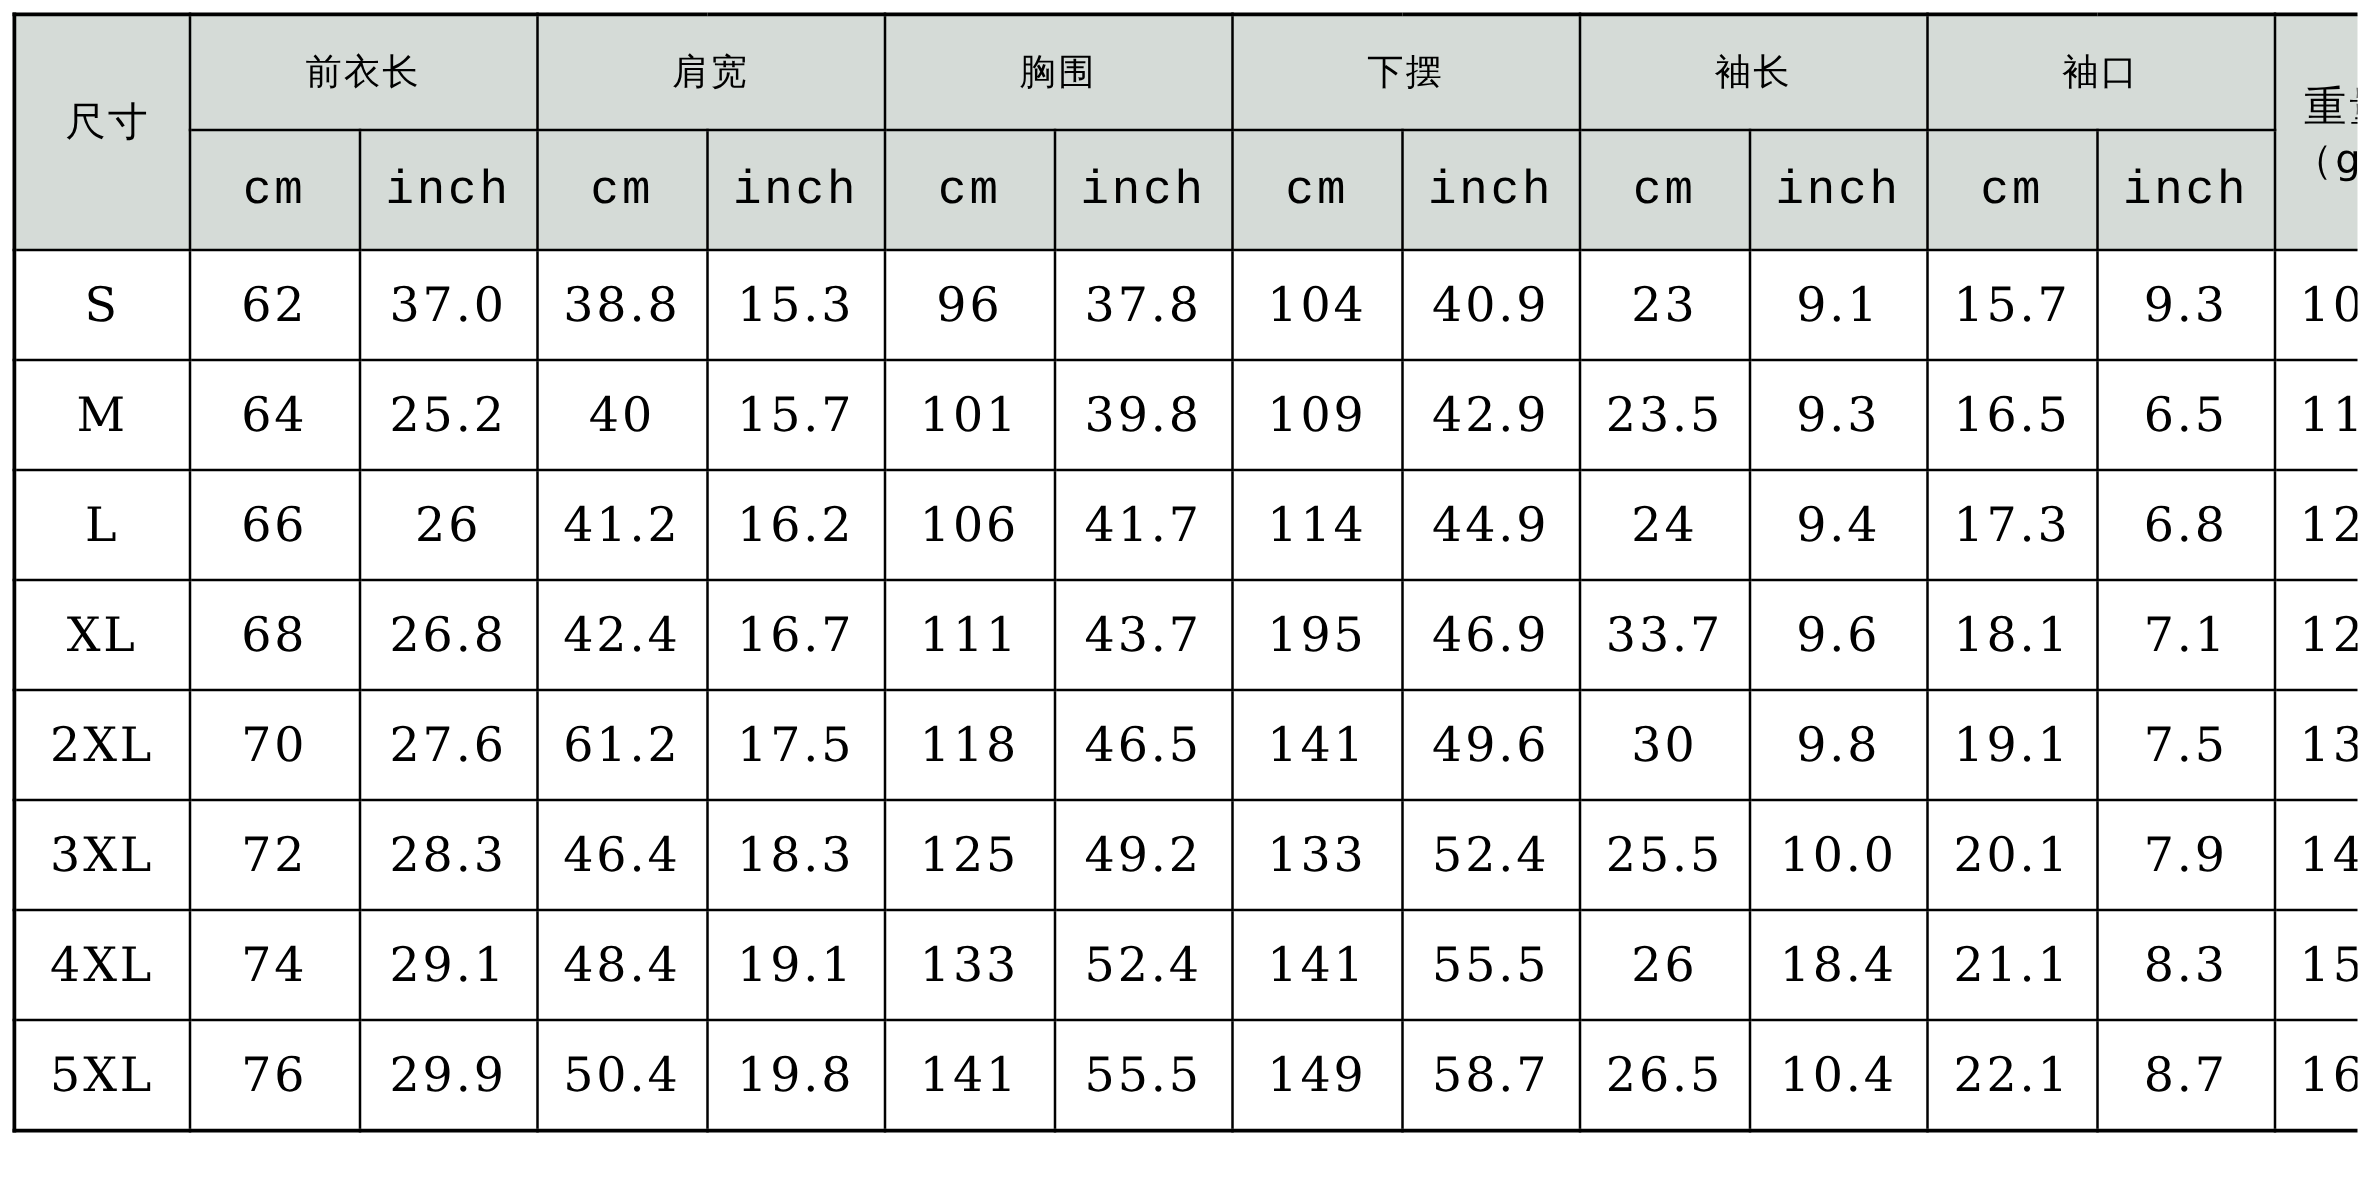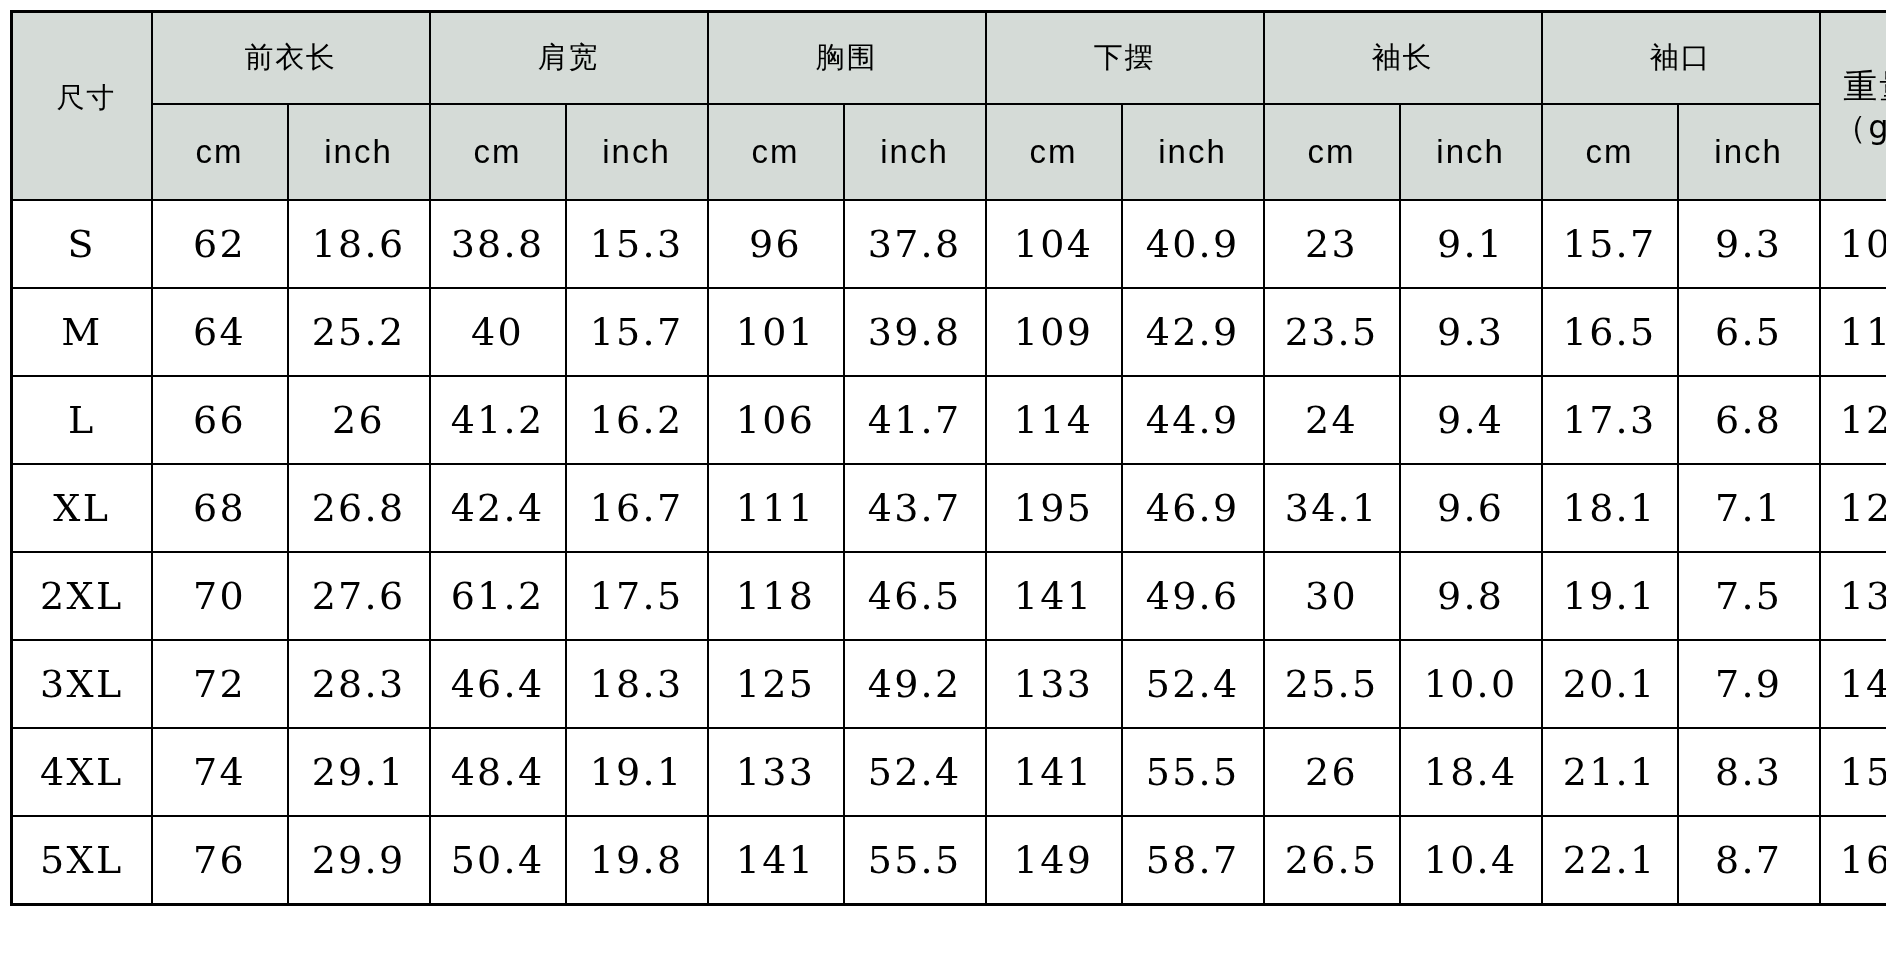--- a/index.html
+++ b/index.html
@@ -35,43 +35,43 @@
   thead th {
     background: #d5dbd7;
   }
   th.group-head {
     font-size: 29px;
     font-family: "DejaVu Sans", sans-serif;
     height: 88px;
     letter-spacing: 0.18em;
   }
   th.corner-head {
-    font-size: 28px;
+    font-size: 32px;
     font-family: Liberation Sans, sans-serif;
     letter-spacing: 0.12em;
     width: 140px;
     text-align: left;
     padding-left: 10px;
     vertical-align: bottom;
     padding-bottom: 18px;
   }
   th.weight-head {
     font-size: 34px;
     font-family: "DejaVu Sans", sans-serif;
     width: 120px;
     line-height: 1.25;
     letter-spacing: 0.06em;
   }
   th.weight-head .w-line2 {
     display: block;
     font-size: 32px;
   }
   th.unit-head {
-    font-size: 33px;
-    font-family: Liberation Sans, sans-serif;
+    font-size: 38px;
+    font-family: Liberation Mono, monospace;
     height: 92px;
     letter-spacing: 0.16em;
   }
   tbody td {
     font-size: 38px;
     height: 84px;
     background: #ffffff;
     letter-spacing: 0.06em;
   }
   tbody td.size-cell {
@@ -129,21 +129,21 @@
         <th class="unit-head">cm</th>
         <th class="unit-head">inch</th>
         <th class="unit-head">cm</th>
         <th class="unit-head">inch</th>
       </tr>
     </thead>
     <tbody id="table-body">
         <tr>
           <td class="size-cell">S</td>
           <td>62</td>
-          <td>18.6</td>
+          <td>37.0</td>
           <td>38.8</td>
           <td>15.3</td>
           <td>96</td>
           <td>37.8</td>
           <td>104</td>
           <td>40.9</td>
           <td>23</td>
           <td>9.1</td>
           <td>15.7</td>
           <td>9.3</td>
@@ -184,21 +184,21 @@
         <tr>
           <td class="size-cell">XL</td>
           <td>68</td>
           <td>26.8</td>
           <td>42.4</td>
           <td>16.7</td>
           <td>111</td>
           <td>43.7</td>
           <td>195</td>
           <td>46.9</td>
-          <td>34.1</td>
+          <td>33.7</td>
           <td>9.6</td>
           <td>18.1</td>
           <td>7.1</td>
           <td>129</td>
         </tr>
         <tr>
           <td class="size-cell">2XL</td>
           <td>70</td>
           <td>27.6</td>
           <td>61.2</td>

